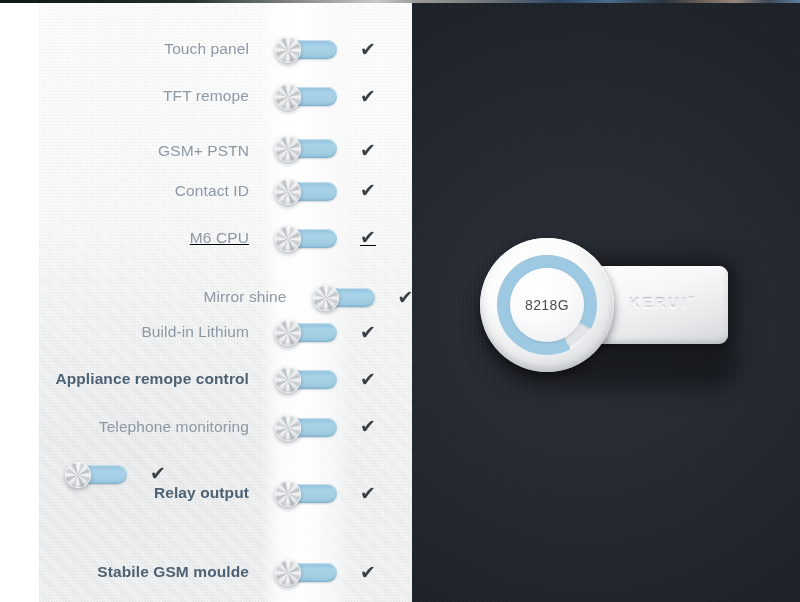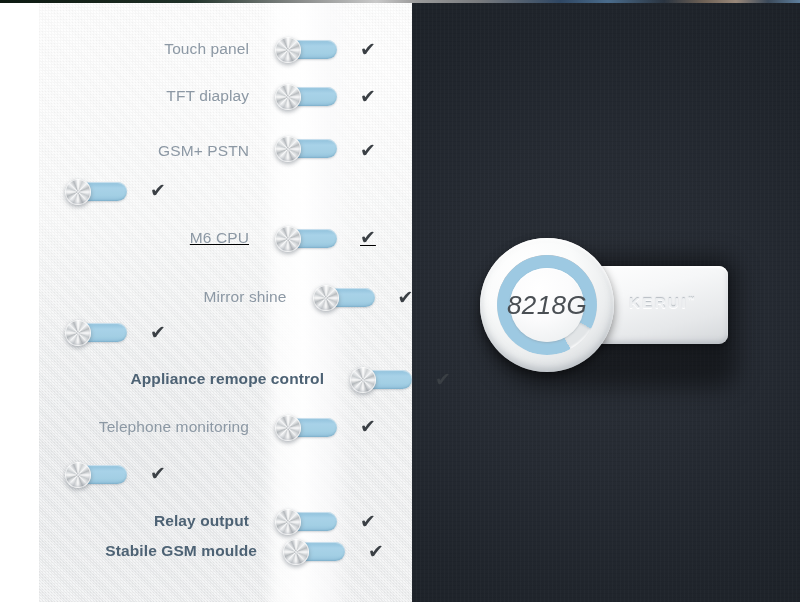--- a/index.html
+++ b/index.html
@@ -270,25 +270,24 @@
     border-radius: 50%;
     background: radial-gradient(circle at 38% 28%, #ffffff 0%, #fbfbfc 45%, #eff1f2 80%, #e3e6e8 100%);
     box-shadow:
       0 1px 2px rgba(140,150,160,0.45),
       inset 0 1px 1px rgba(255,255,255,0.9);
     display: flex;
     align-items: center;
     justify-content: center;
   }
   .model {
-    font-size: 26px;
+    font-size: 14px;
     color: #4a4f54;
     letter-spacing: 0.4px;
     user-select: none;
-    font-style: italic;
   }
 </style>
 </head>
 <body>
 
 <div id="page">
 
   <div class="top-artifact"></div>
 
   <div class="left-panel">
@@ -296,36 +295,37 @@
     <div class="rows" id="rows">
         <div class="row" style="top: 32px;">
           <div class="row-label">Touch panel</div>
           <div class="toggle">
             <div class="toggle-track"></div>
             <div class="toggle-knob"></div>
           </div>
           <div class="check">✔</div>
         </div>
         <div class="row" style="top: 79.2px;">
-          <div class="row-label">TFT diaplay</div>
+          <div class="row-label">TFT remope</div>
           <div class="toggle">
             <div class="toggle-track"></div>
             <div class="toggle-knob"></div>
           </div>
           <div class="check">✔</div>
         </div>
         <div class="row" style="top: 126.4px; align-items: flex-end;">
           <div class="row-label">GSM+ PSTN</div>
           <div class="toggle">
             <div class="toggle-track"></div>
             <div class="toggle-knob"></div>
           </div>
           <div class="check">✔</div>
         </div>
         <div class="row" style="top: 173.6px;">
+          <div class="row-label">Contact ID</div>
           <div class="toggle">
             <div class="toggle-track"></div>
             <div class="toggle-knob"></div>
           </div>
           <div class="check">✔</div>
         </div>
         <div class="row" style="top: 220.8px; text-decoration: underline;">
           <div class="row-label">M6 CPU</div>
           <div class="toggle">
             <div class="toggle-track"></div>
@@ -335,27 +335,28 @@
         </div>
         <div class="row" style="top: 280px; justify-content: center;">
           <div class="row-label">Mirror shine</div>
           <div class="toggle">
             <div class="toggle-track"></div>
             <div class="toggle-knob"></div>
           </div>
           <div class="check">✔</div>
         </div>
         <div class="row" style="top: 315.2px;">
-          <div class="toggle">
-            <div class="toggle-track"></div>
-            <div class="toggle-knob"></div>
-          </div>
-          <div class="check">✔</div>
-        </div>
-        <div class="row dark" style="top: 362.4px; justify-content: flex-end;">
+          <div class="row-label">Build-in Lithium</div>
+          <div class="toggle">
+            <div class="toggle-track"></div>
+            <div class="toggle-knob"></div>
+          </div>
+          <div class="check">✔</div>
+        </div>
+        <div class="row dark" style="top: 362.4px;">
           <div class="row-label">Appliance remope control</div>
           <div class="toggle">
             <div class="toggle-track"></div>
             <div class="toggle-knob"></div>
           </div>
           <div class="check">✔</div>
         </div>
         <div class="row" style="top: 409.6px; align-items: center;">
           <div class="row-label">Telephone monitoring</div>
           <div class="toggle">
@@ -364,29 +365,29 @@
           </div>
           <div class="check">✔</div>
         </div>
         <div class="row dark" style="top: 456.8px;">
           <div class="toggle">
             <div class="toggle-track"></div>
             <div class="toggle-knob"></div>
           </div>
           <div class="check">✔</div>
         </div>
-        <div class="row dark" style="top: 504px;">
+        <div class="row dark" style="top: 476px;">
           <div class="row-label">Relay output</div>
           <div class="toggle">
             <div class="toggle-track"></div>
             <div class="toggle-knob"></div>
           </div>
           <div class="check">✔</div>
         </div>
-        <div class="row dark" style="top: 534px; padding-left: 8px;">
+        <div class="row dark" style="top: 555px;">
           <div class="row-label">Stabile GSM moulde</div>
           <div class="toggle">
             <div class="toggle-track"></div>
             <div class="toggle-knob"></div>
           </div>
           <div class="check">✔</div>
         </div>
       </div>
   </div>
 

